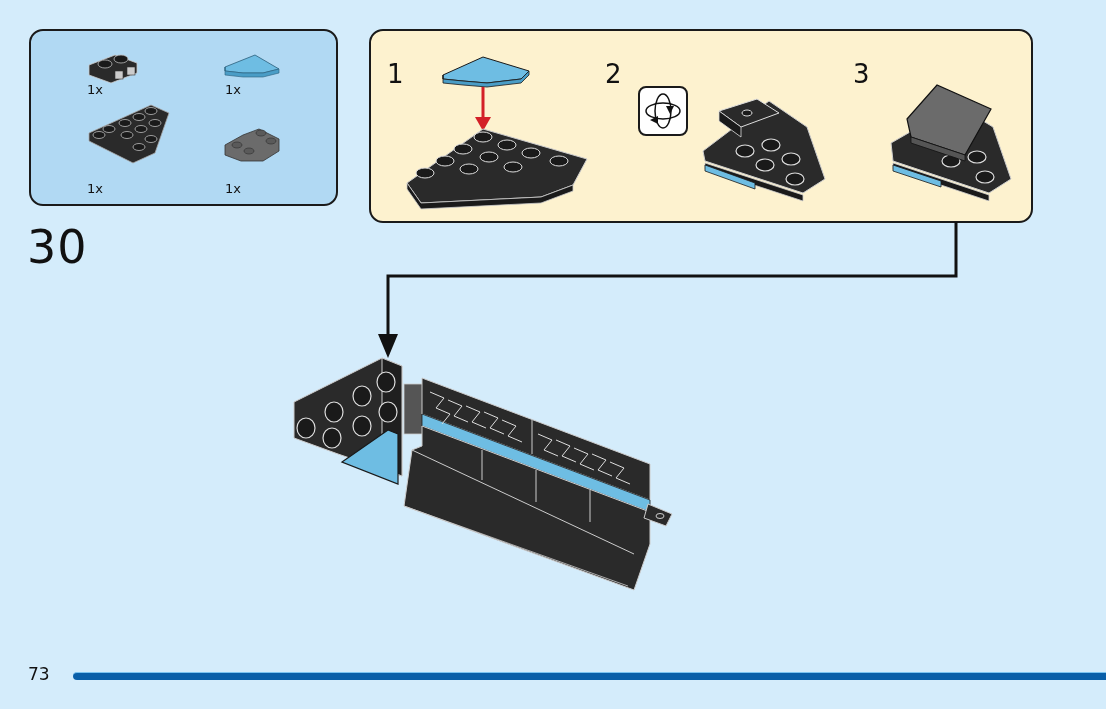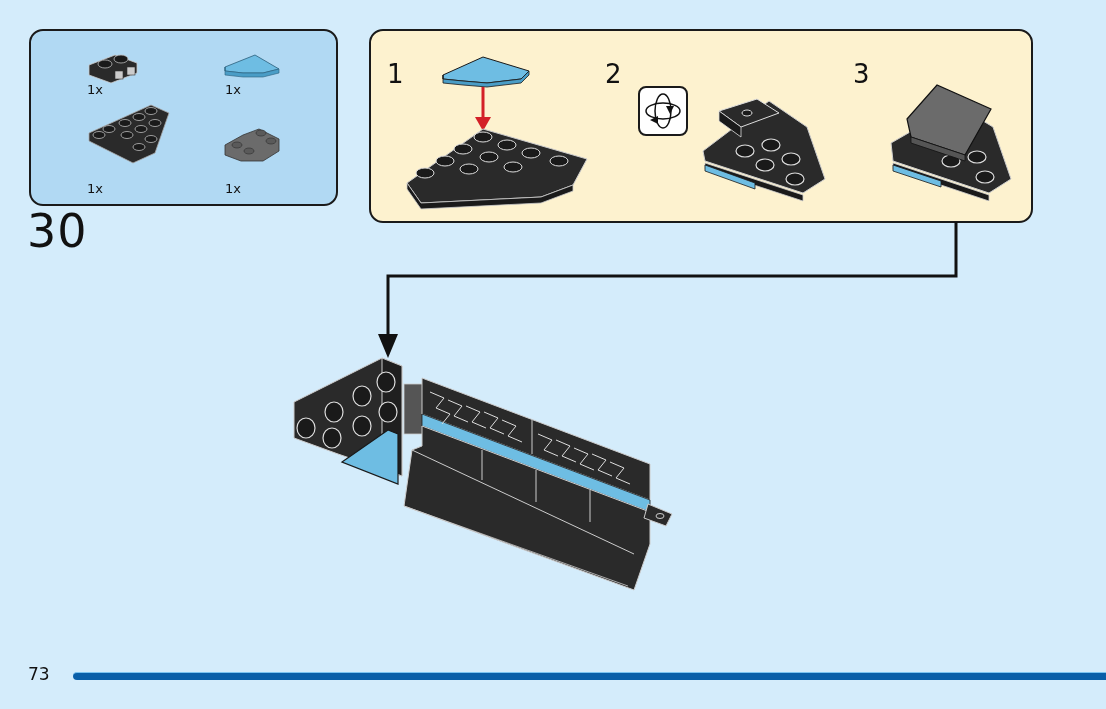--- a/index.html
+++ b/index.html
@@ -17,21 +17,21 @@
   .part { position: absolute; width: 120px; height: 70px; }
   .part svg { position: absolute; left: 0; top: 0; }
   .part .qty { position: absolute; font-size: 13px; font-weight: 500; color: #111; }
   .substep-box {
     position: absolute; left: 369px; top: 29px; width: 664px; height: 194px;
     background: #fdf2cf; border: 2px solid #1a1a1a; border-radius: 14px;
     box-sizing: border-box;
   }
   .substep-num { position: absolute; font-size: 26px; font-weight: 500; color: #111; }
   .step-num {
-    position: absolute; left: 27px; top: 204px; font-size: 46px; font-weight: 500; color: #111;
+    position: absolute; left: 27px; top: 220px; font-size: 46px; font-weight: 500; color: #111;
     letter-spacing: 1px;
   }
   .page-num { position: absolute; left: 28px; top: 664px; font-size: 17px; color: #111; }
   .footer-bar {
     position: absolute; left: 73px; top: 672px; width: 1040px; height: 8px;
     background: #0a5fa8; border-radius: 4px 0 0 4px;
     border-top: 1px solid #7cc4f0;
     box-sizing: border-box;
   }
   .rotate-icon {

